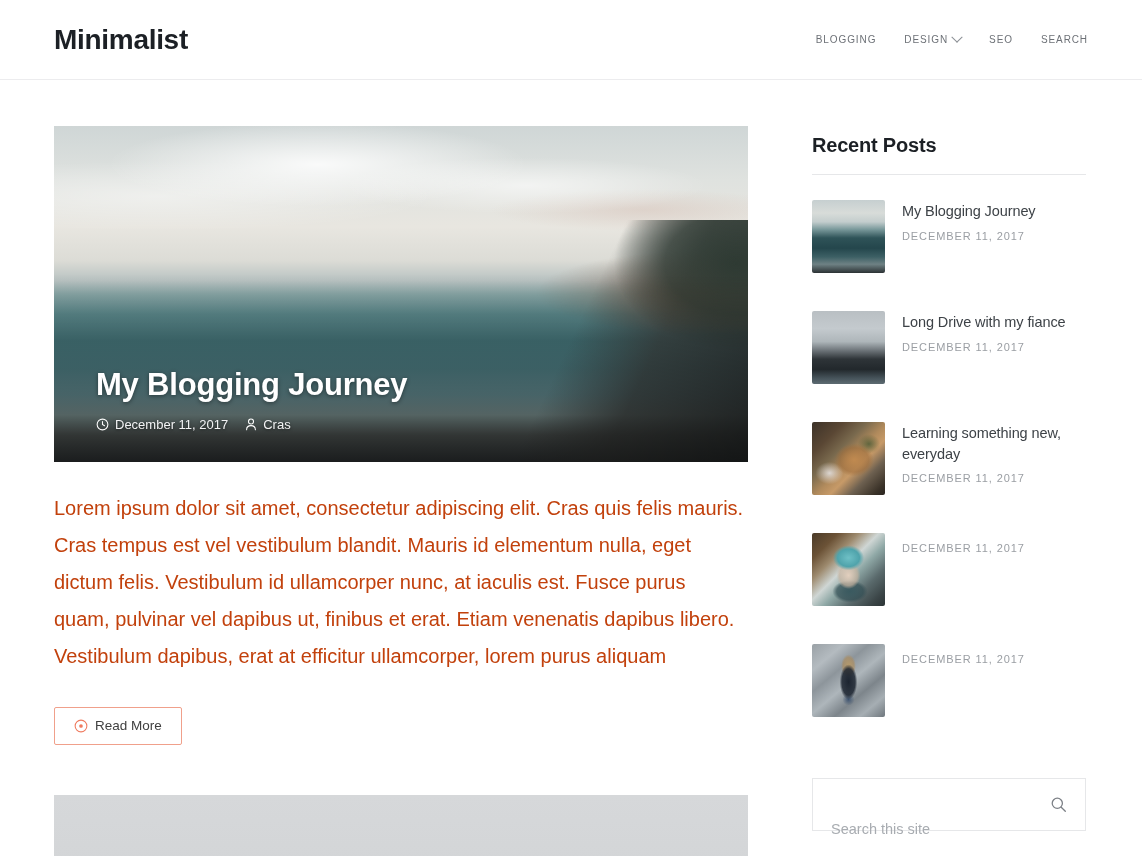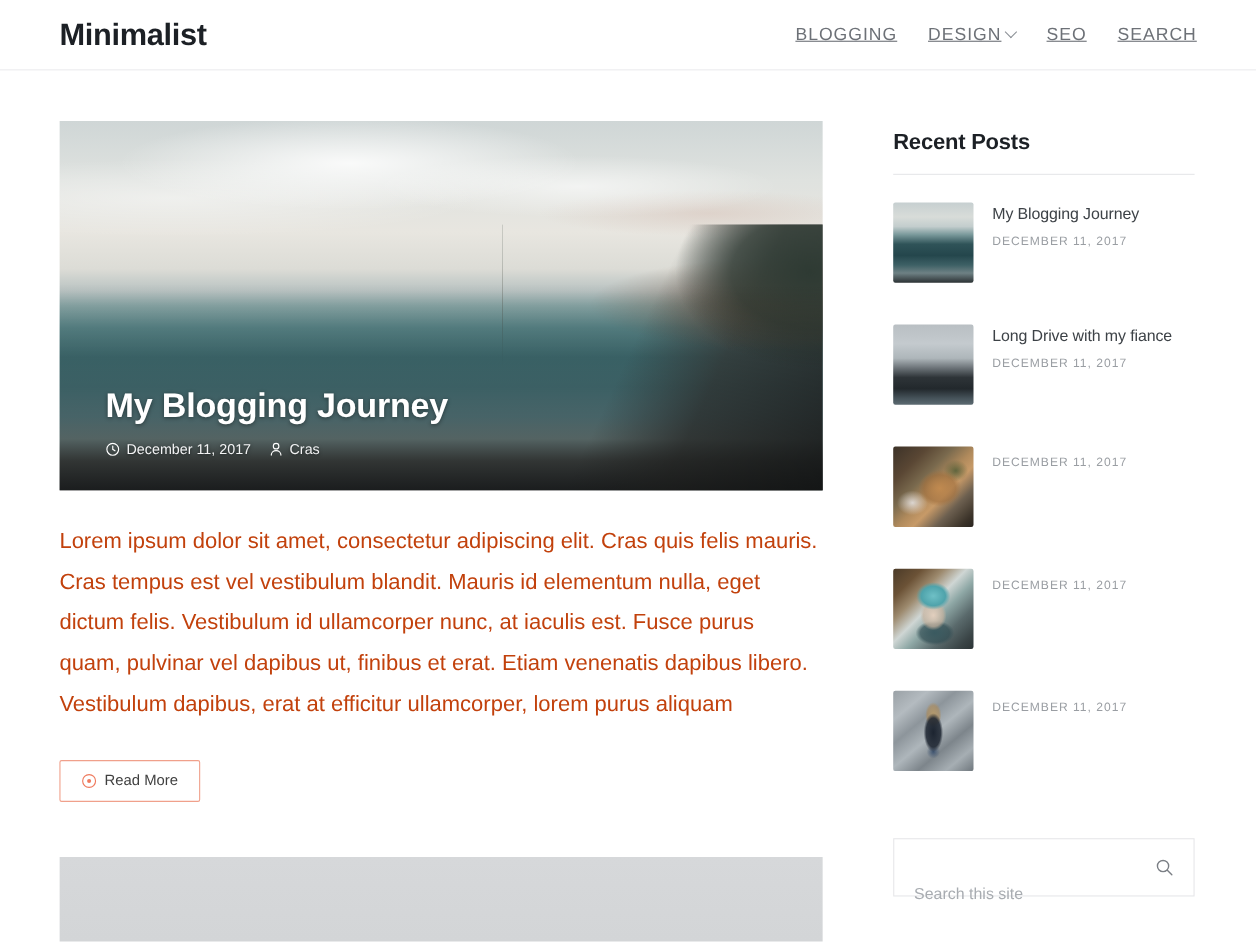--- a/index.html
+++ b/index.html
@@ -12,21 +12,21 @@
 
   body {
     font-family: "Liberation Sans", sans-serif;
     background: #ffffff;
     color: #44484c;
     -webkit-font-smoothing: antialiased;
   }
 
   
   .site-header {
-    height: 64px;
+    height: 80px;
     background: #ffffff;
     border-bottom: 1px solid #ececee;
     display: flex;
     align-items: center;
     justify-content: space-between;
     padding: 0 54px 0 54px;
   }
 
   .site-logo {
     font-size: 28px;
@@ -39,28 +39,27 @@
   .main-nav {
     display: flex;
     align-items: center;
     gap: 0;
   }
 
   .nav-item {
     display: flex;
     align-items: center;
     gap: 5px;
-    font-size: 16px;
+    font-size: 10px;
     letter-spacing: 0.9px;
     color: #6d7177;
     text-transform: uppercase;
     padding: 0 14px;
     cursor: pointer;
     white-space: nowrap;
-    text-decoration: underline;
   }
   .nav-item:last-child { padding-right: 0; }
 
   .chevron {
     display: inline-block;
     width: 8px;
     height: 8px;
     border-right: 1.4px solid #8b8f95;
     border-bottom: 1.4px solid #8b8f95;
     transform: rotate(45deg) translate(-2px, -2px);
@@ -434,20 +433,21 @@
           <div class="thumb thumb-mountain"></div>
           <div class="post-body">
             <div class="post-title">Long Drive with my fiance</div>
             <div class="post-date">DECEMBER 11, 2017</div>
           </div>
         </div>
 
         <div class="post-item">
           <div class="thumb thumb-plant"></div>
           <div class="post-body">
+            <div class="post-title">Learning something new, everyday</div>
             <div class="post-date">DECEMBER 11, 2017</div>
           </div>
         </div>
 
         <div class="post-item">
           <div class="thumb thumb-winter"></div>
           <div class="post-body">
             <div class="post-date">DECEMBER 11, 2017</div>
           </div>
         </div>

